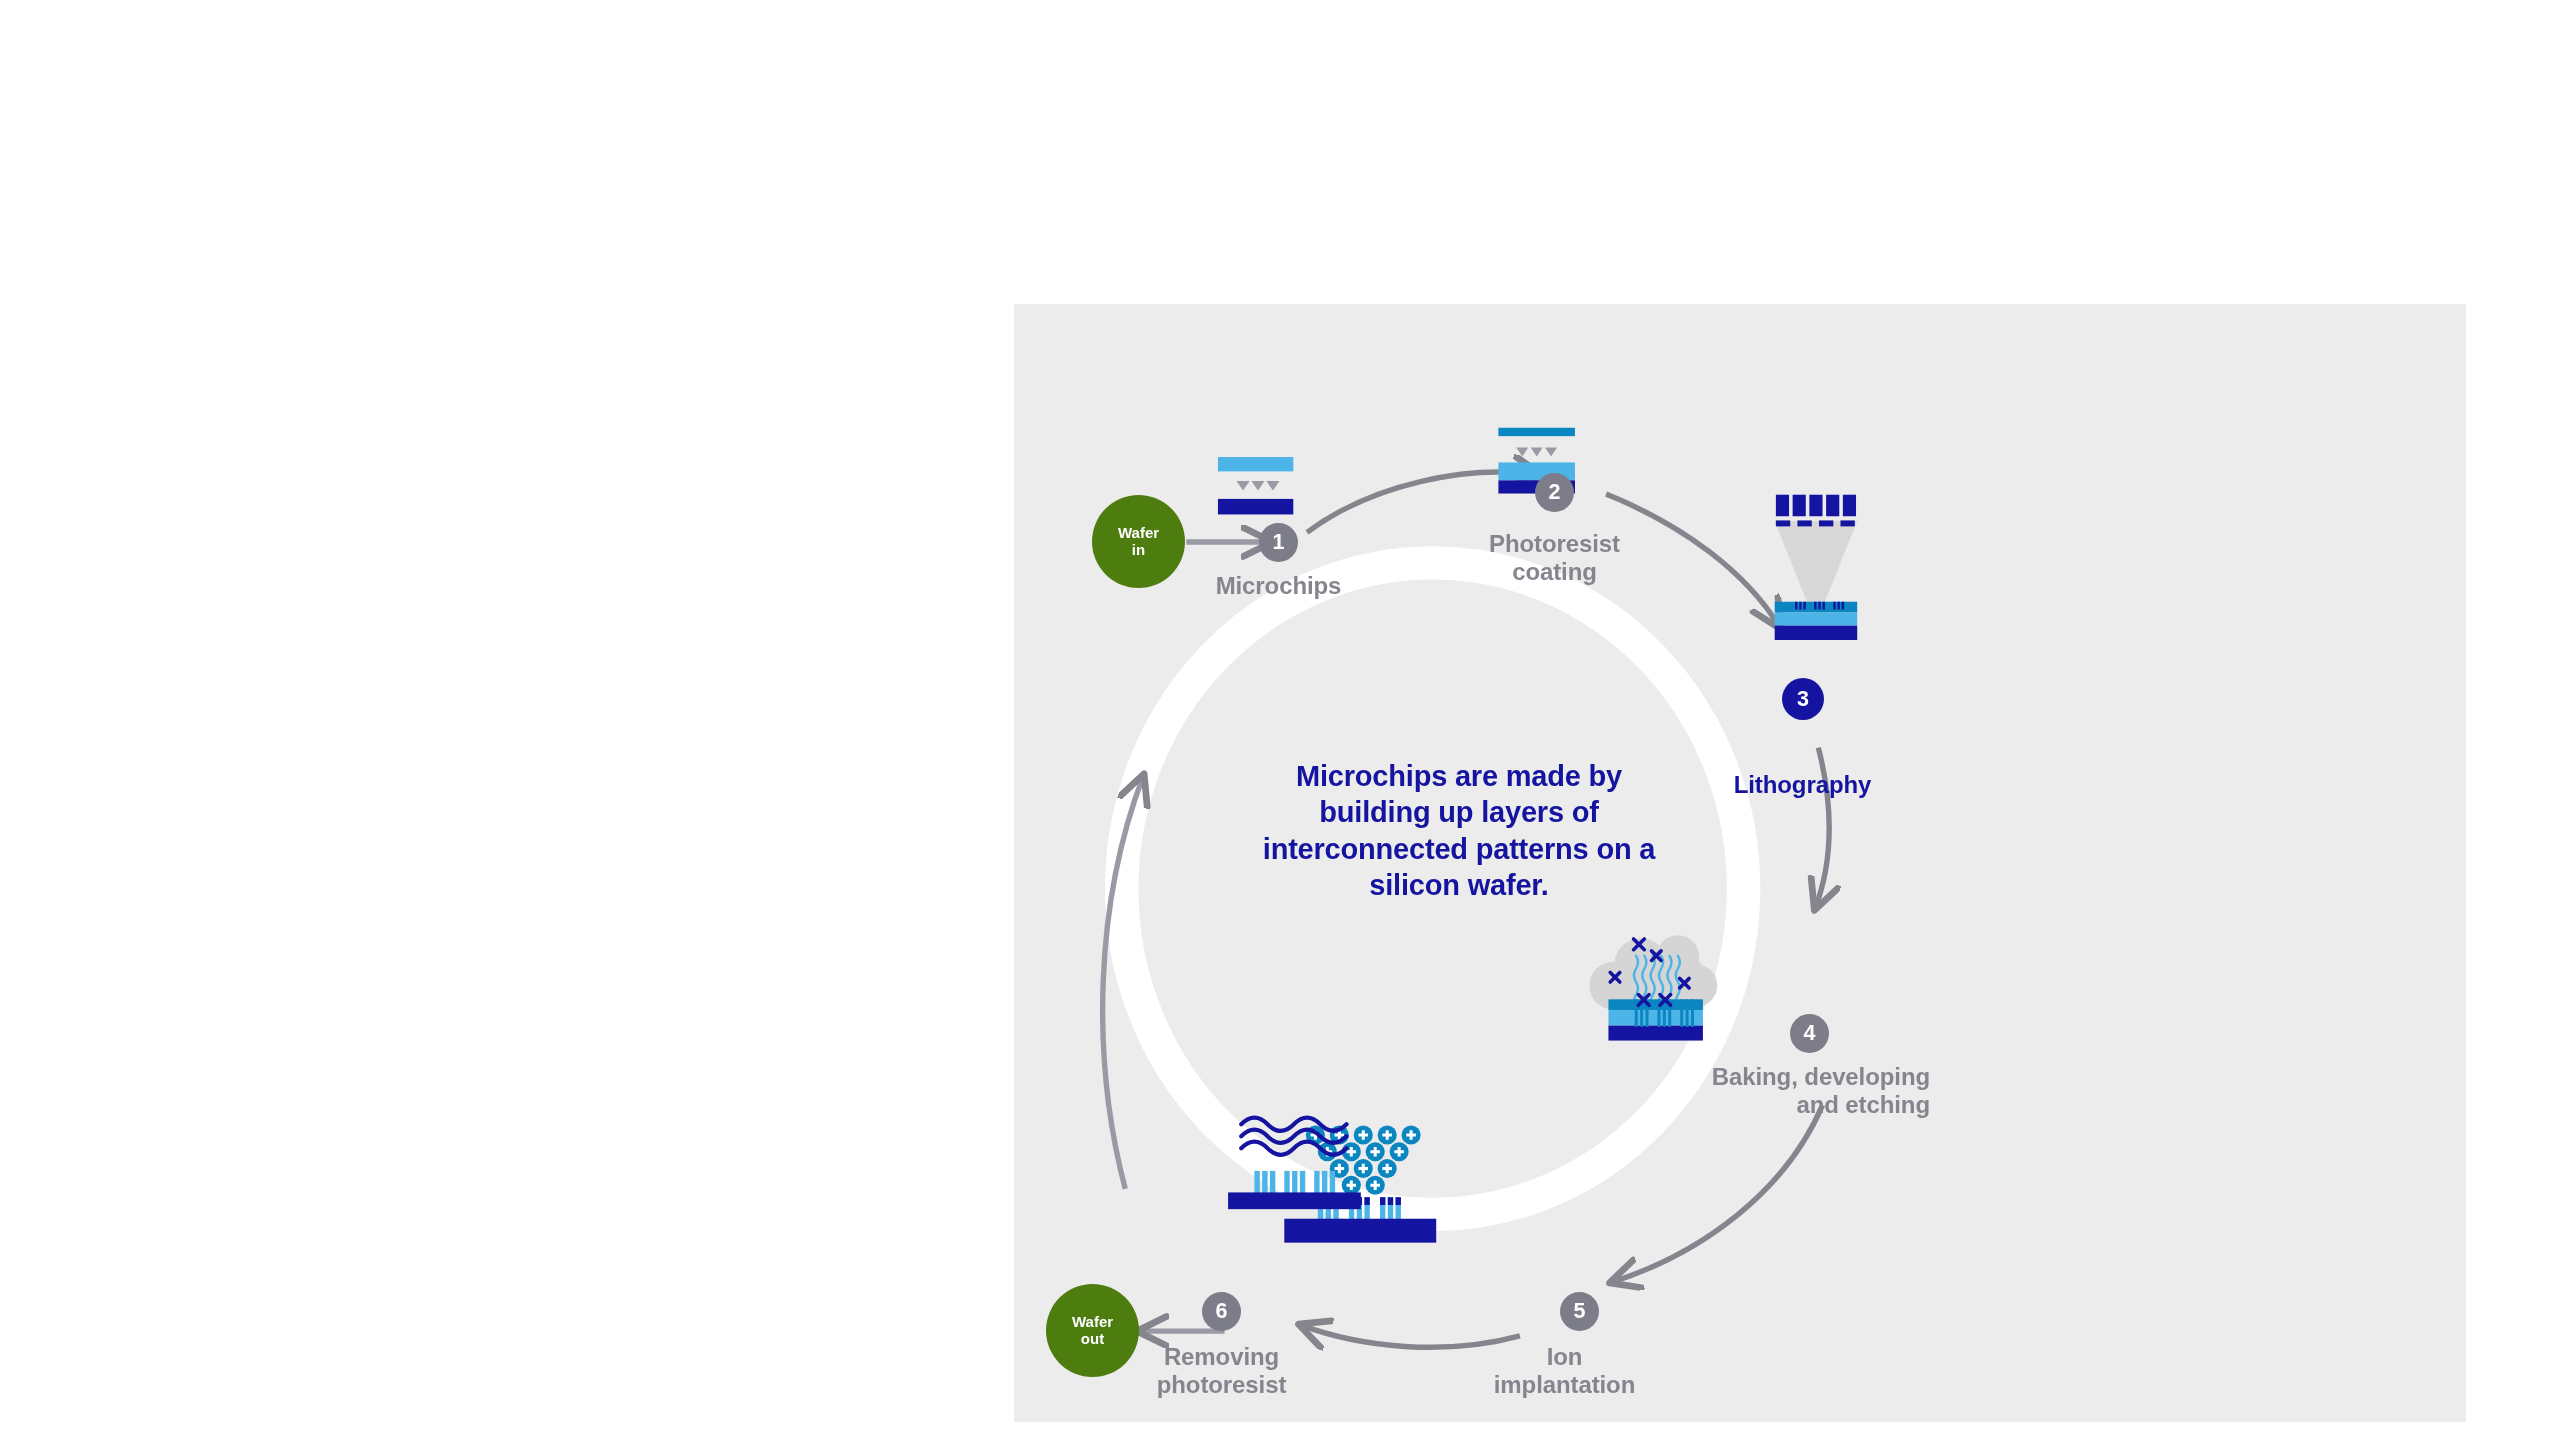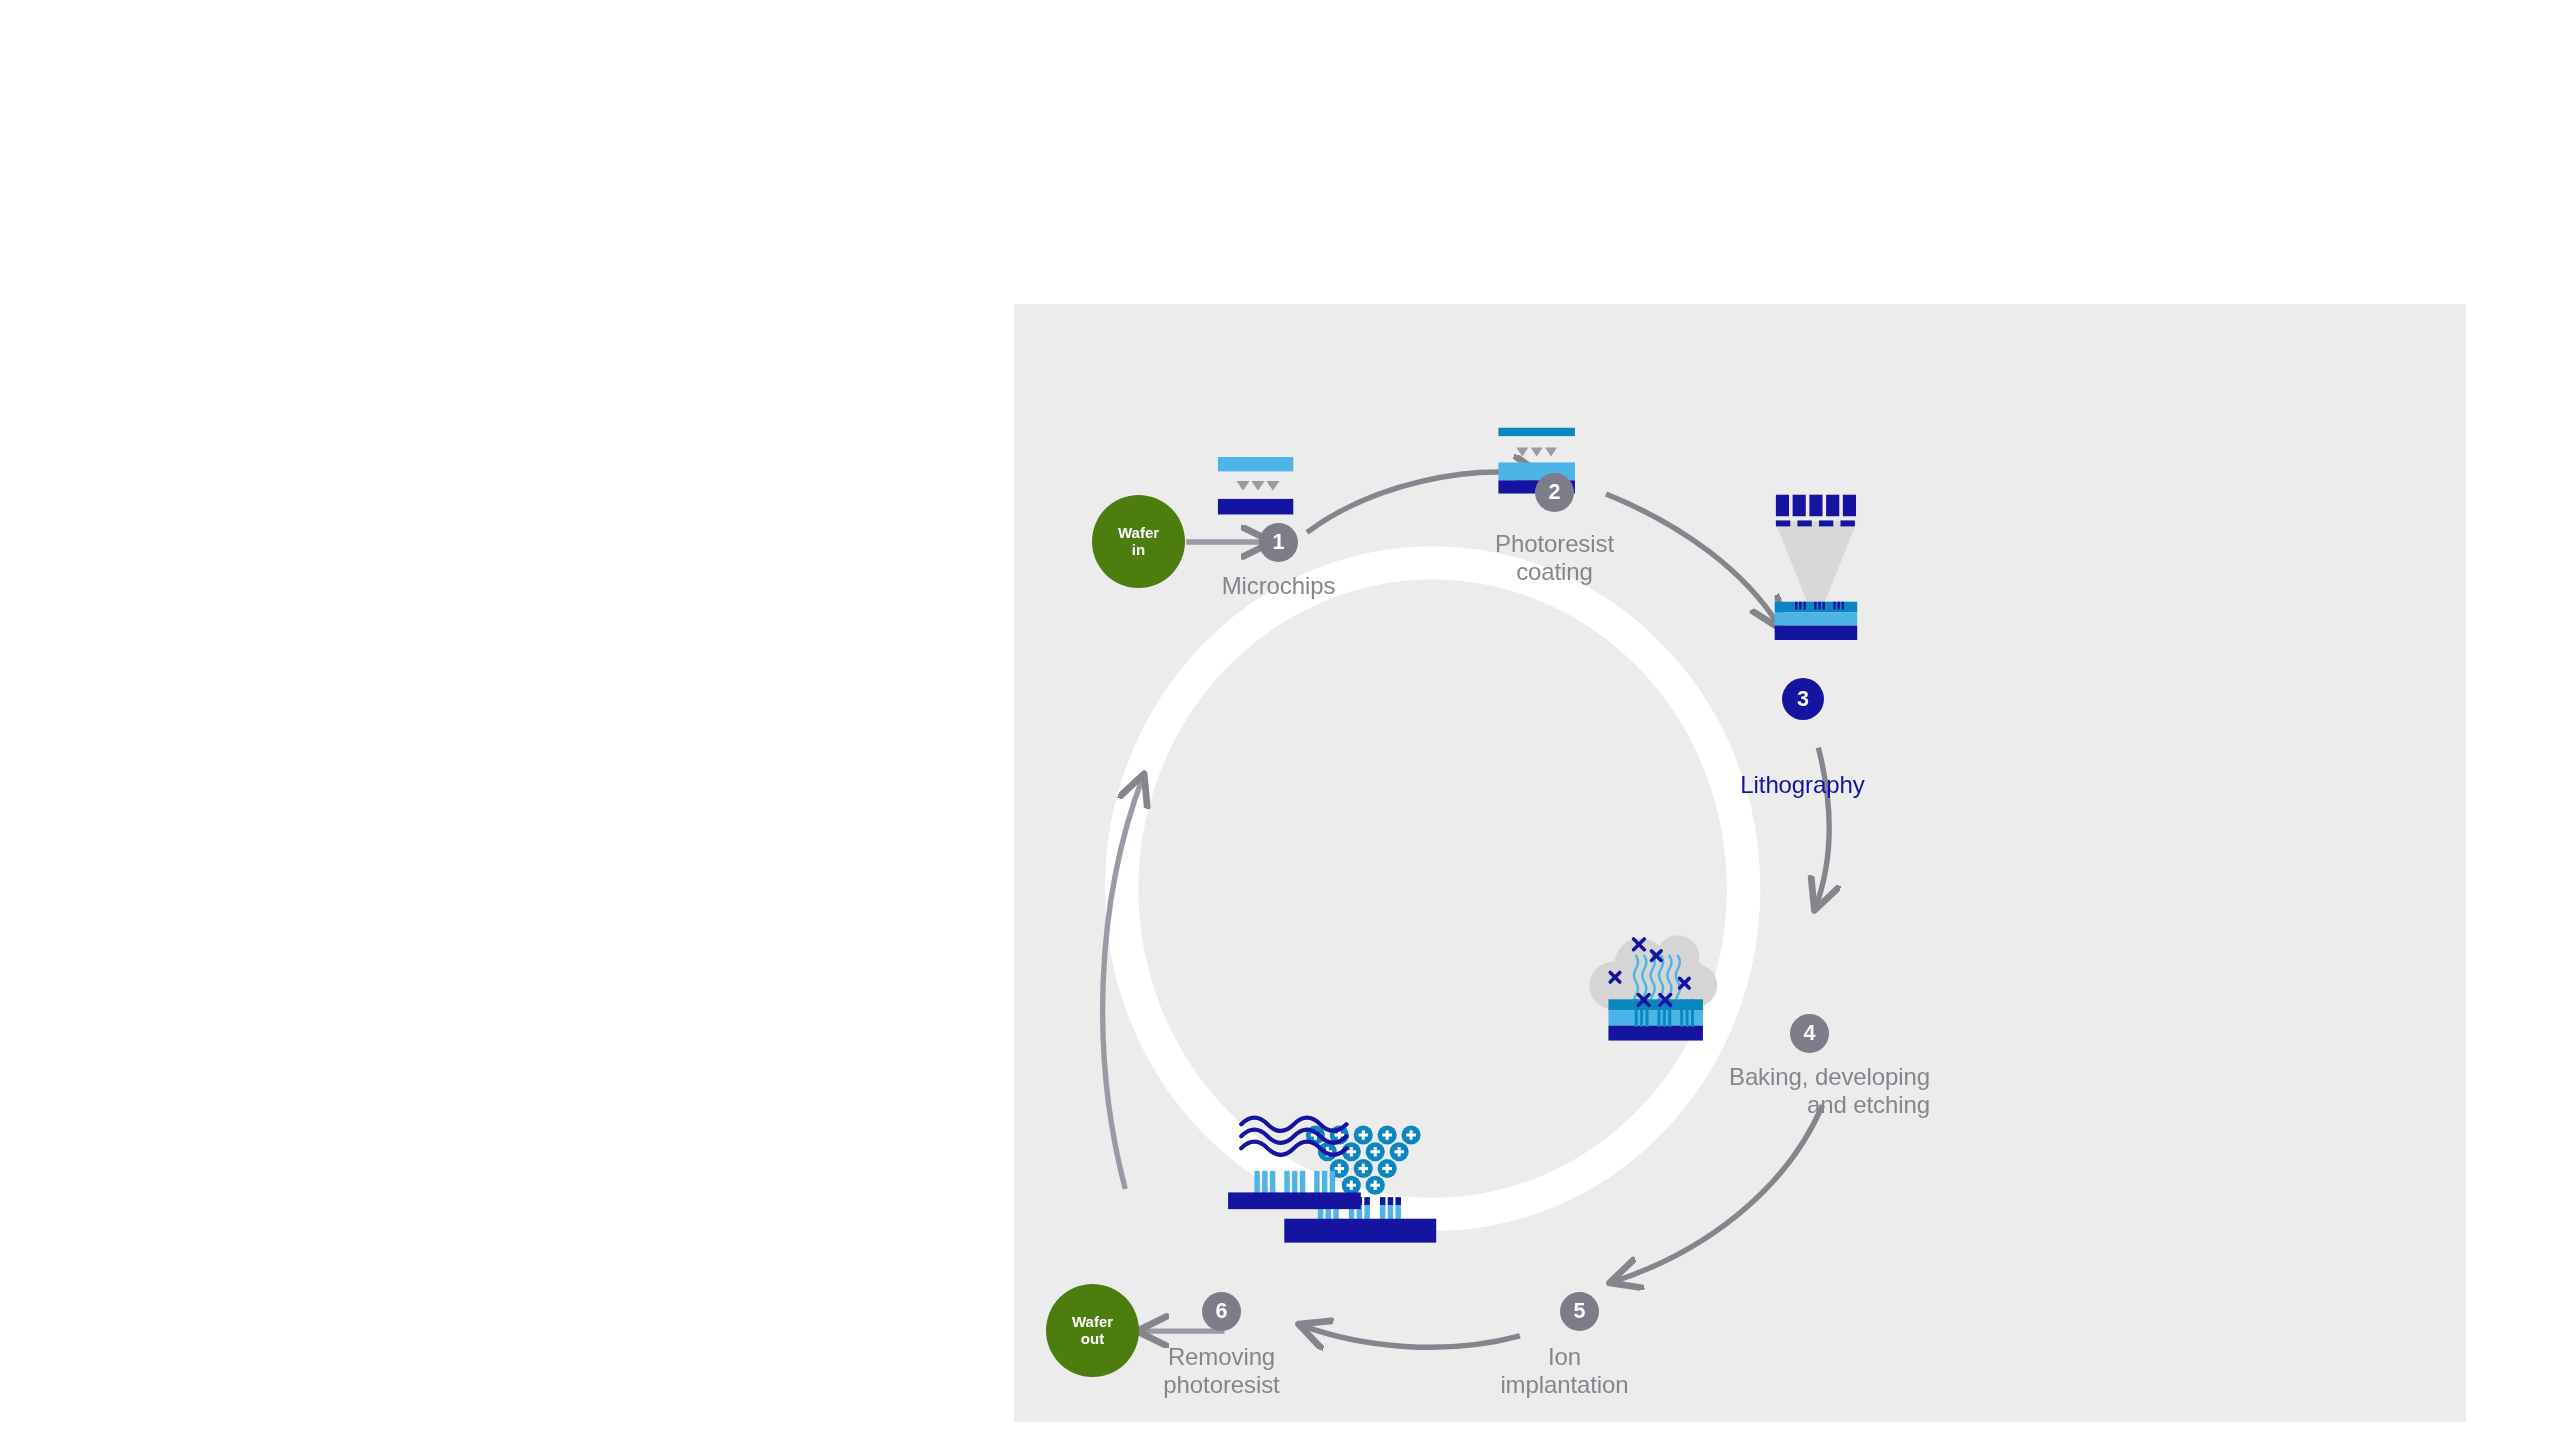--- a/index.html
+++ b/index.html
@@ -1,21 +1,21 @@
 <!DOCTYPE html>
 <html style="font-size:9.6px"><head>
 <meta charset="utf-8">
 <style>
   html,body{margin:0;padding:0;background:#ffffff;}
   body{width:2576px;height:1450px;position:relative;overflow:hidden;
        font-family:"Liberation Sans","DejaVu Sans",sans-serif;}
   #panel{position:absolute;left:1014px;top:304px;width:1452px;height:1118px;
          background:#ececec;overflow:hidden;}
   .svgwrap{position:absolute;left:0;top:0;width:100%;height:100%;}
-  .lbl{position:absolute;text-align:center;line-height:1.18;font-weight:normal;
+  .lbl{position:absolute;text-align:center;line-height:1.18;font-weight:bold;
        letter-spacing:-0.1px;white-space:pre-line;}
   .lbl-grey{color:#85858e;font-size:24px;}
   .lbl-blue{color:#1414a0;font-size:24px;}
   .num{position:absolute;display:flex;align-items:center;justify-content:center;
        border-radius:50%;color:#ffffff;font-weight:bold;font-size:21.5px;}
   .num-grey{background:#7d7d8a;}
   .num-blue{background:#1414a0;}
   .node{position:absolute;display:flex;flex-direction:column;align-items:center;
         justify-content:center;border-radius:50%;background:#4d7c0f;color:#fff;
         font-weight:bold;font-size:15px;line-height:1.12;text-align:center;}
@@ -269,15 +269,19 @@
   <div class="lbl lbl-grey" style="left:439px;top:226px;width:203px;">Photoresist
 coating</div>
   <div class="lbl lbl-blue" style="left:687px;top:428px;width:203px;margin-top:39px;">Lithography</div>
   <div class="lbl lbl-grey" style="left:689px;top:759px;width:227px;text-align:right;">Baking, developing
 and etching</div>
   <div class="lbl lbl-grey" style="left:449px;top:1039px;width:203px;">Ion
 implantation</div>
   <div class="lbl lbl-grey" style="left:106px;top:1039px;width:203px;">Removing
 photoresist</div>
 
+  <div id="centertext" style="left:236px;top:454px;width:418px;">Microchips are made
+by building up layers
+of interconnected patterns
+on a silicon wafer.</div>
 
 </div>
 
 
 </body></html>

